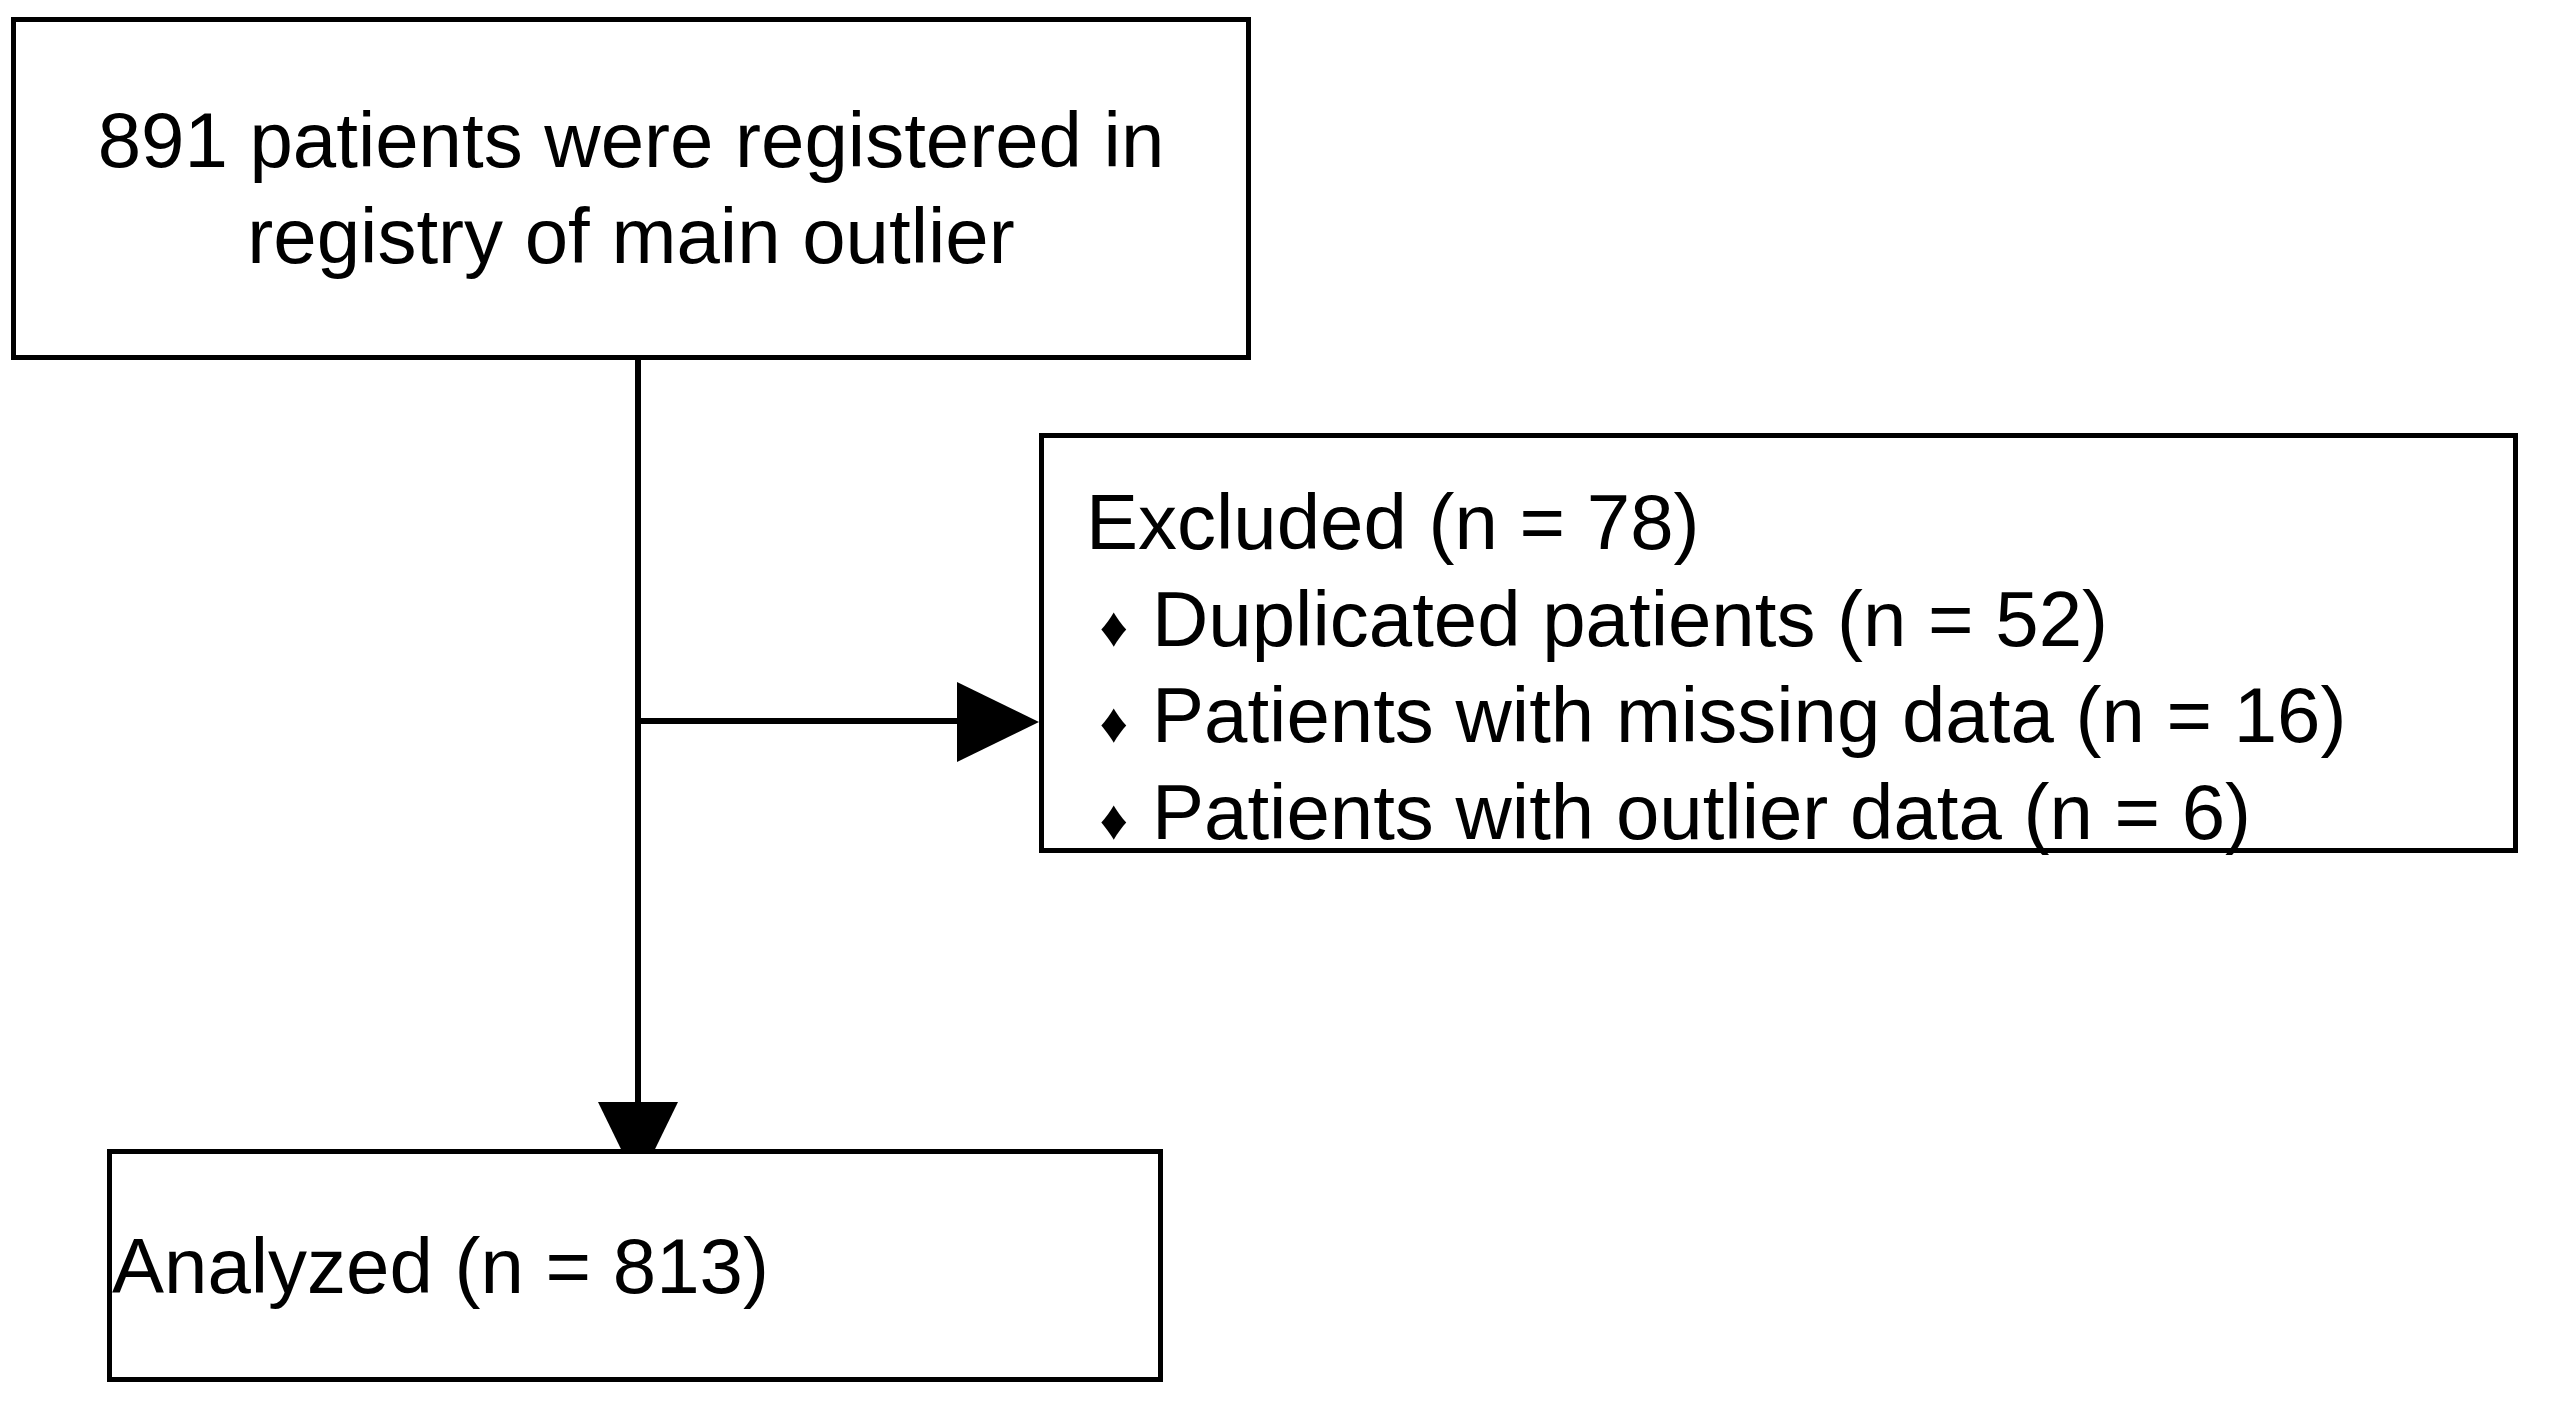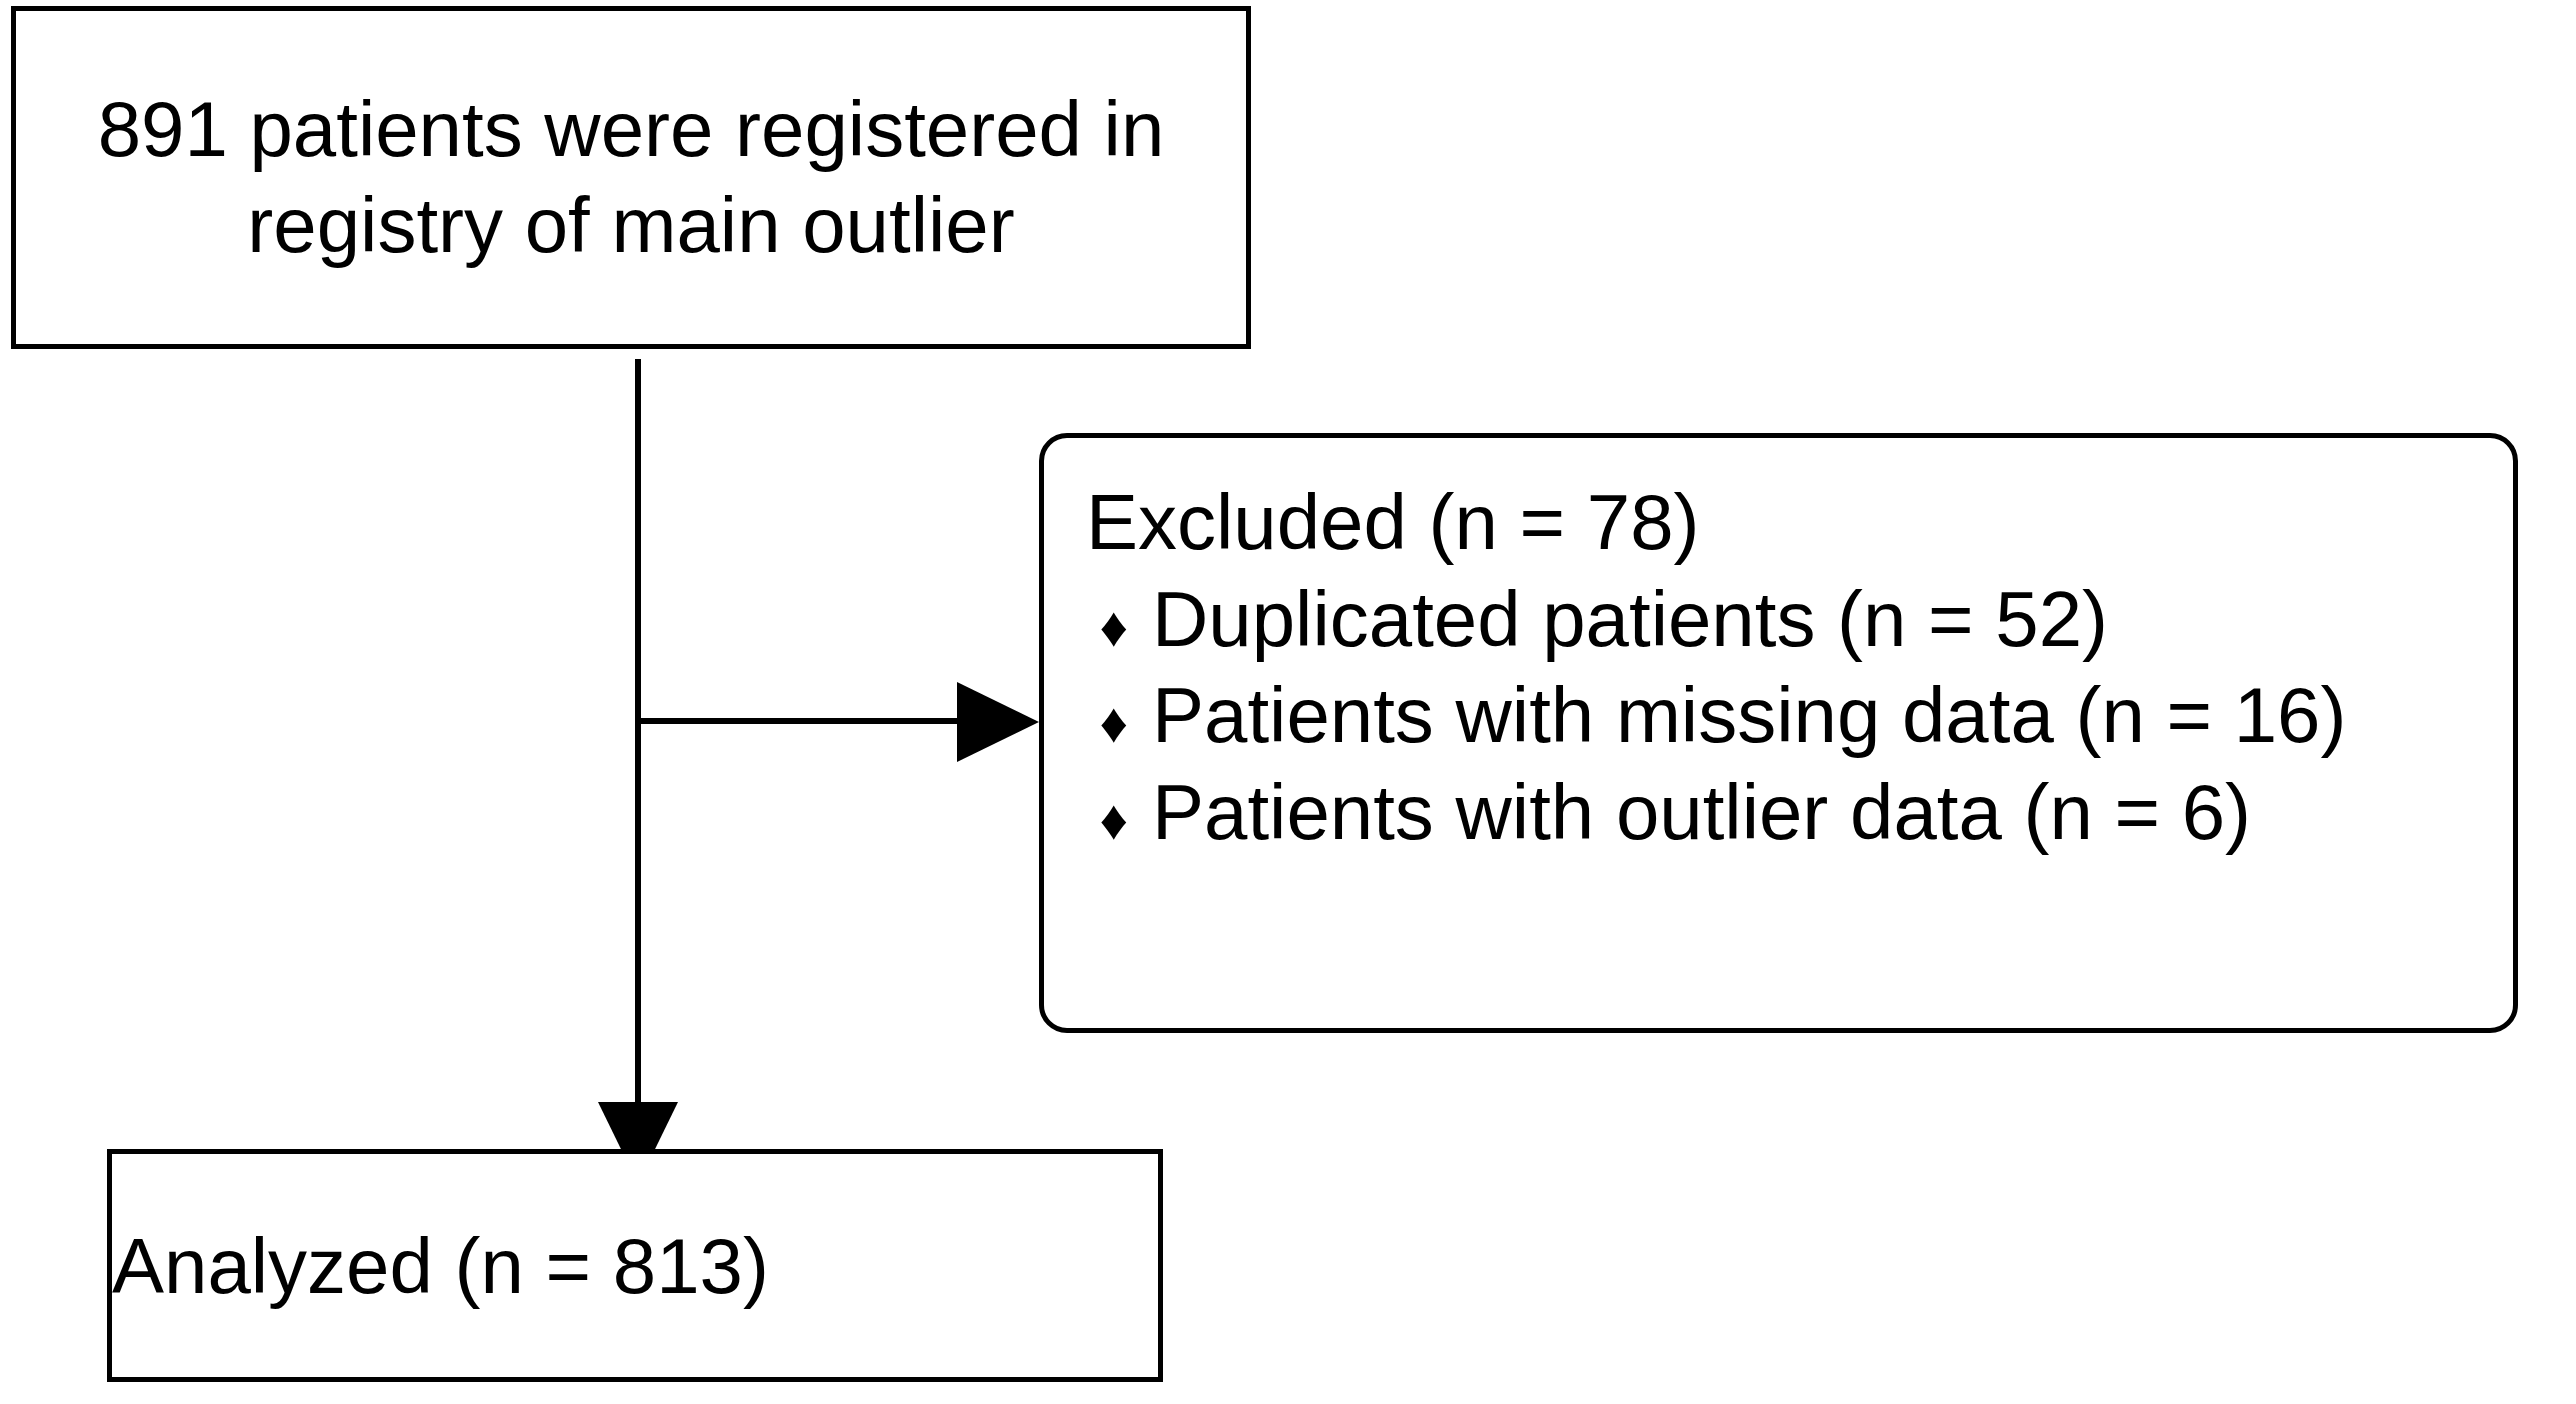--- a/index.html
+++ b/index.html
@@ -18,42 +18,41 @@
   }
   .flow-box {
     position: absolute;
     box-sizing: border-box;
     border: 5.9px solid #000000;
     background: #ffffff;
   }
   
   #box-registered {
     left: 11px;
-    top: 6px;
+    top: 17px;
     width: 1240px;
     height: 343px;
     display: flex;
     flex-direction: column;
     justify-content: center;
   }
   #box-registered .line {
     font-size: 78px;
     line-height: 1.22;
     color: #000000;
     white-space: nowrap;
     text-align: center;
   }
   
   #box-excluded {
     left: 1039px;
     top: 433px;
     width: 1479px;
-    height: 600px;
+    height: 420px;
     padding: 30px 0 10px 42px;
-    border-radius: 28px;
   }
   #box-excluded .heading {
     font-size: 78px;
     line-height: 1.0;
     color: #000000;
     white-space: nowrap;
     margin: 15px 0 8.4px 0;
   }
   .bullet-list {
     list-style: none;

